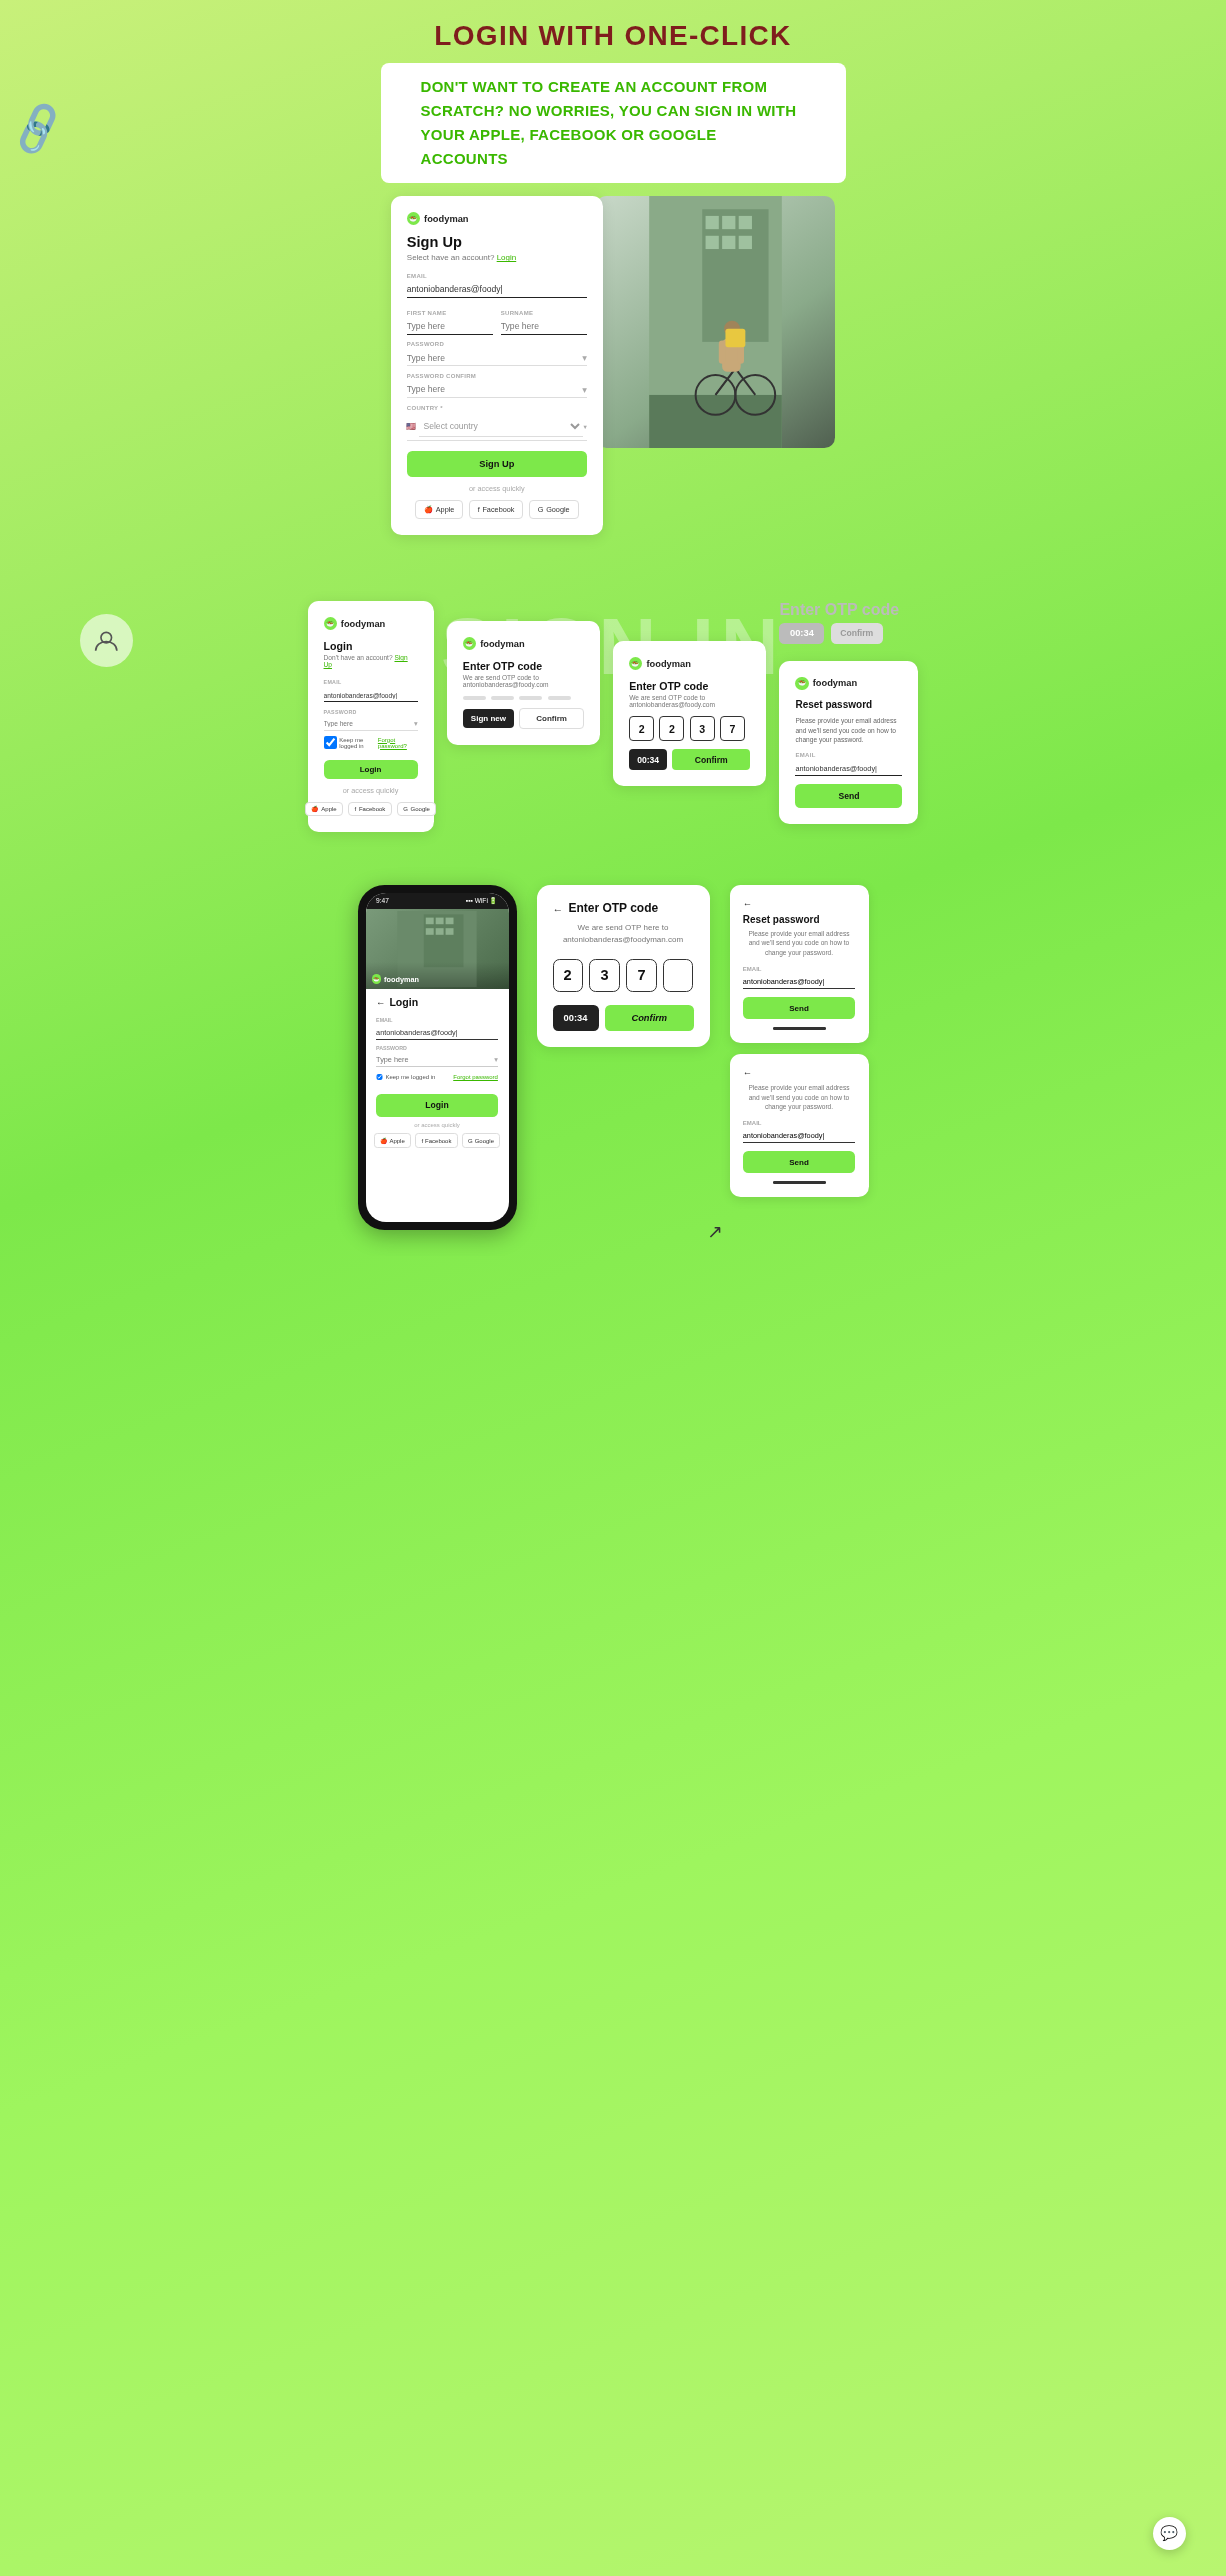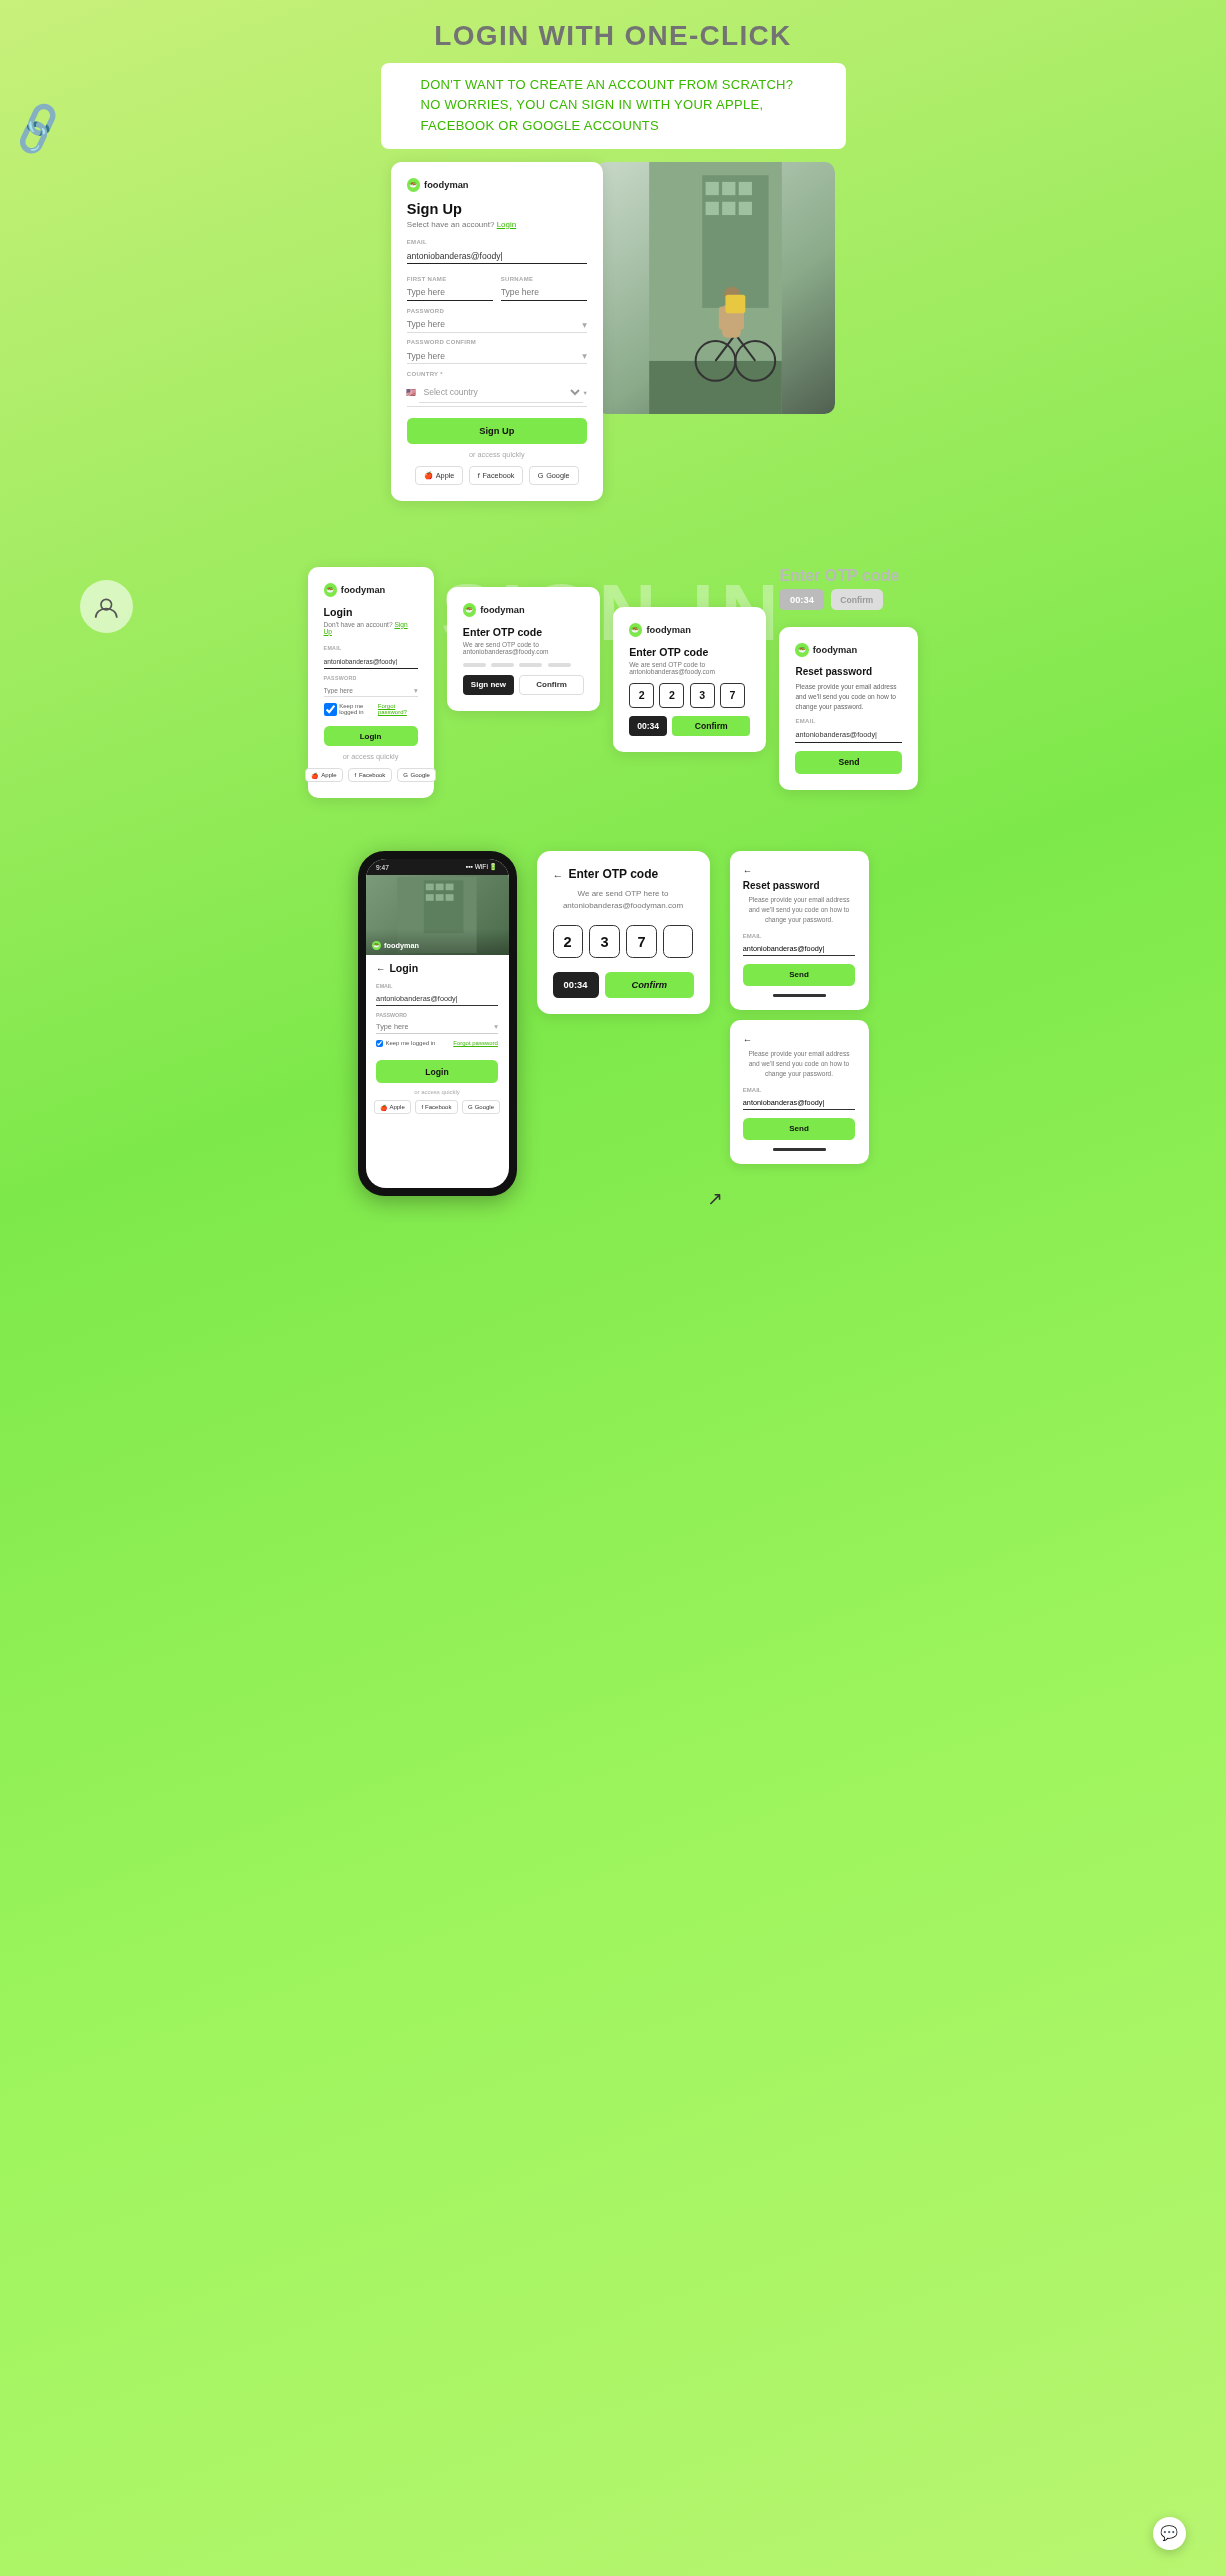--- a/index.html
+++ b/index.html
@@ -6,35 +6,35 @@
     body {
       background: linear-gradient(160deg, #c8f07a 0%, #7de84a 40%, #9ef55e 70%, #b8f570 100%);
       min-height: 2576px;
       font-family: 'Arial', sans-serif;
       position: relative;
       overflow-x: hidden;
     }
     .main-title {
       font-size: 28px;
       font-weight: 900;
-      color: #737373;
+      color: #7f1d1d;
       letter-spacing: 1.3px;
       text-transform: uppercase;
     }
     .subtitle-box {
       background: white;
       border-radius: 8px;
       padding: 12px 40px;
       display: inline-block;
       margin-top: 10.6px;
       max-width: 465px;
     }
     .subtitle-text {
-      font-size: 13px;
-      font-weight: 400;
+      font-size: 15px;
+      font-weight: 700;
       color: #3ab800;
       text-transform: uppercase;
       letter-spacing: 0.3px;
       line-height: 1.6;
     }
 
     
     .chain-icon {
       position: absolute;
       left: 20px;

